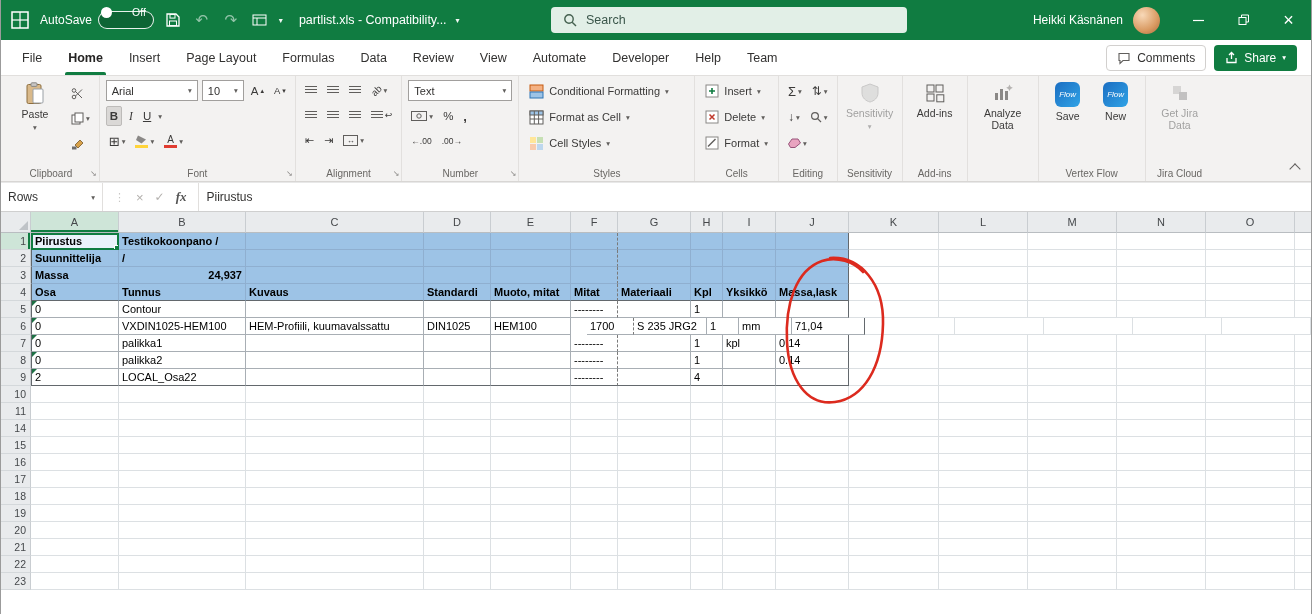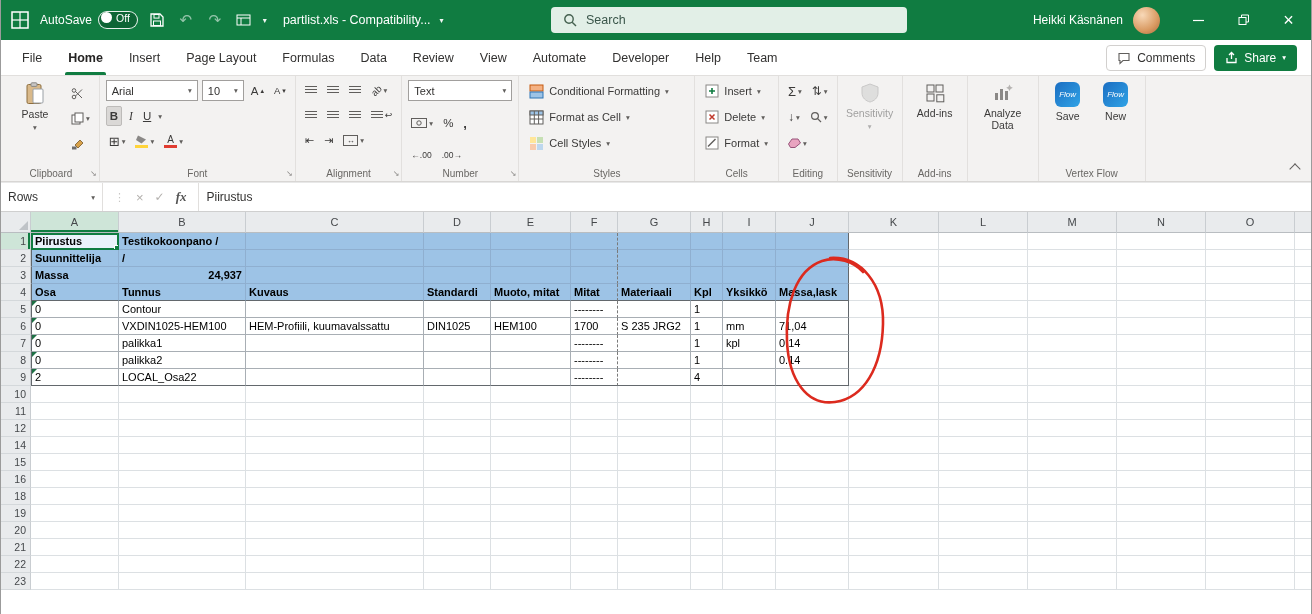--- a/index.html
+++ b/index.html
@@ -7,21 +7,21 @@
   body{margin:0;width:1312px;height:614px;overflow:hidden;background:#fff;
        font-family:"Liberation Sans","DejaVu Sans",sans-serif;color:#222}
   .app{width:1312px;height:614px;overflow:hidden;border-left:1px solid #9b9b9b;border-right:1px solid #9b9b9b}
 
   
   .titlebar{height:40px;background:var(--grn);display:flex;align-items:center;color:#fff;position:relative;padding-left:8px}
   .qat{display:flex;align-items:center;gap:9px}
   .qbtn{display:flex;align-items:center;justify-content:center;min-width:20px;height:22px}
   .dim{opacity:.55}
   .autosave{display:flex;align-items:center;gap:6px;font-size:12px}
-  .as-pill{display:flex;gap:4px;border:1px solid rgba(255,255,255,.9);background:rgba(0,0,0,.18);border-radius:9px;height:17px;padding:0 7px 16px 2px;font-size:10.5px}
+  .as-pill{display:flex;align-items:center;gap:20px;border:1px solid rgba(255,255,255,.9);background:rgba(0,0,0,.18);border-radius:9px;height:17px;padding:0 7px 16px 2px;font-size:10.5px}
   .knob{width:11px;height:11px;border-radius:50%;background:#fff}
   .fname{font-size:12.5px;margin-left:16px;display:flex;align-items:center;gap:9px;white-space:nowrap}
   .ddw{font-size:8px;opacity:.95}
   .searchbox{position:absolute;left:550px;top:7px;width:356px;height:26px;background:#E2EFE7;border-radius:4px;display:flex;align-items:center;gap:9px;padding-left:12px;color:#3A564A;font-size:12.5px}
   .tbright{margin-left:auto;display:flex;align-items:center;height:100%}
   .uname{font-size:12px;margin-right:10px}
   .avatar{width:27px;height:27px;border-radius:50%;background:radial-gradient(circle at 35% 30%,#F8D9B8,#D99A62 60%,#A96A3A);margin-right:16px}
   .winbtn{width:45px;height:40px;display:flex;align-items:center;justify-content:center}
 
   
@@ -301,21 +301,21 @@
               <span style="display:inline-flex;align-items:center;justify-content:center;width:15px;height:11px;border:1px solid #605e5c;font-size:8px">↔</span>
               <span class="dd">▾</span>
             </span>
         </div>
       </div>
       <span class="grp-label">Alignment</span>
       <span class="launcher">↘</span>
     </div>
 
     <div class="grp">
-      <div class="col" style="gap:12px">
+      <div class="col" style="gap:5px">
         <div class="combo" style="width:104px">
             <span>Text</span>
             <span class="dd" style="margin-left:auto">▾</span>
           </div>
         <div class="row">
           <span class="sb">
               <svg width="16" height="10">
                 <rect x="0.5" y="0.5" width="15" height="9" fill="none" stroke="#605e5c"></rect>
                 <circle cx="8" cy="5" r="2.2" fill="none" stroke="#605e5c"></circle>
               </svg>
@@ -476,20 +476,30 @@
         <div class="big" style="width:46px">
           <span class="flowic">
               <span>Flow</span>
             </span>
           <span class="cap">New</span>
         </div>
       </div>
       <span class="grp-label">Vertex Flow</span>
     </div>
 
+    <div class="grp" style="border-right:none">
+      <div class="big disabled" style="width:56px">
+        <svg width="22" height="22">
+            <rect x="4" y="4" width="8" height="8" fill="#B5B3B1"></rect>
+            <rect x="10" y="10" width="8" height="8" fill="#8a8886"></rect>
+          </svg>
+        <span class="cap">Get Jira Data</span>
+      </div>
+      <span class="grp-label">Jira Cloud</span>
+    </div>
 
     <span class="collapse chevup"></span>
   </div>
 
   <div class="fbar">
     <div class="namebox">
       <span>Rows</span>
       <span class="dd" style="margin-left:auto">▾</span>
     </div>
     <div class="fb-icons">
@@ -619,21 +629,21 @@
           <div class="g-cell" style="width: 89px; border-right: 1px solid rgb(220, 224, 227); border-bottom: 1px solid rgb(220, 224, 227);"></div>
           <div class="g-cell" style="width: 40px; border-right: 1px solid rgb(220, 224, 227); border-bottom: 1px solid rgb(220, 224, 227);"></div>
         </div>
         <div class="g-row">
           <div class="g-rh">6</div>
           <div class="g-cell" style="width: 88px; border-right: 1px solid rgb(168, 174, 180); border-bottom: 1px solid rgb(168, 174, 180); border-left: 1px solid rgb(99, 104, 109);">0<span class="tri"></span></div>
           <div class="g-cell" style="width: 127px; border-right: 1px solid rgb(168, 174, 180); border-bottom: 1px solid rgb(168, 174, 180);">VXDIN1025-HEM100</div>
           <div class="g-cell" style="width: 178px; border-right: 1px solid rgb(168, 174, 180); border-bottom: 1px solid rgb(168, 174, 180);">HEM-Profiili, kuumavalssattu</div>
           <div class="g-cell" style="width: 67px; border-right: 1px solid rgb(168, 174, 180); border-bottom: 1px solid rgb(168, 174, 180);">DIN1025</div>
           <div class="g-cell" style="width: 80px; border-right: 1px solid rgb(168, 174, 180); border-bottom: 1px solid rgb(168, 174, 180);">HEM100</div>
-          <div class="g-cell" style="width: 47px; border-right: 1px dashed rgb(122, 122, 122); border-bottom: 1px solid rgb(168, 174, 180);">1700</div>
+          <div class="g-cell" style="width: 47px; border-right: 1px dashed rgb(122, 122, 122); border-bottom: 1px solid rgb(168, 174, 180); margin-left: 16px;">1700</div>
           <div class="g-cell" style="width: 73px; border-right: 1px solid rgb(168, 174, 180); border-bottom: 1px solid rgb(168, 174, 180);">S 235 JRG2</div>
           <div class="g-cell" style="width: 32px; border-right: 1px solid rgb(168, 174, 180); border-bottom: 1px solid rgb(168, 174, 180);">1</div>
           <div class="g-cell" style="width: 53px; border-right: 1px solid rgb(168, 174, 180); border-bottom: 1px solid rgb(168, 174, 180);">mm</div>
           <div class="g-cell" style="width: 73px; border-right: 1px solid rgb(99, 104, 109); border-bottom: 1px solid rgb(168, 174, 180);">71,04</div>
           <div class="g-cell" style="width: 90px; border-right: 1px solid rgb(220, 224, 227); border-bottom: 1px solid rgb(220, 224, 227);"></div>
           <div class="g-cell" style="width: 89px; border-right: 1px solid rgb(220, 224, 227); border-bottom: 1px solid rgb(220, 224, 227);"></div>
           <div class="g-cell" style="width: 89px; border-right: 1px solid rgb(220, 224, 227); border-bottom: 1px solid rgb(220, 224, 227);"></div>
           <div class="g-cell" style="width: 89px; border-right: 1px solid rgb(220, 224, 227); border-bottom: 1px solid rgb(220, 224, 227);"></div>
           <div class="g-cell" style="width: 89px; border-right: 1px solid rgb(220, 224, 227); border-bottom: 1px solid rgb(220, 224, 227);"></div>
           <div class="g-cell" style="width: 40px; border-right: 1px solid rgb(220, 224, 227); border-bottom: 1px solid rgb(220, 224, 227);"></div>
@@ -727,39 +737,20 @@
           <div class="g-cell" style="width: 53px; border-right: 1px solid rgb(220, 224, 227); border-bottom: 1px solid rgb(220, 224, 227);"></div>
           <div class="g-cell" style="width: 73px; border-right: 1px solid rgb(220, 224, 227); border-bottom: 1px solid rgb(220, 224, 227);"></div>
           <div class="g-cell" style="width: 90px; border-right: 1px solid rgb(220, 224, 227); border-bottom: 1px solid rgb(220, 224, 227);"></div>
           <div class="g-cell" style="width: 89px; border-right: 1px solid rgb(220, 224, 227); border-bottom: 1px solid rgb(220, 224, 227);"></div>
           <div class="g-cell" style="width: 89px; border-right: 1px solid rgb(220, 224, 227); border-bottom: 1px solid rgb(220, 224, 227);"></div>
           <div class="g-cell" style="width: 89px; border-right: 1px solid rgb(220, 224, 227); border-bottom: 1px solid rgb(220, 224, 227);"></div>
           <div class="g-cell" style="width: 89px; border-right: 1px solid rgb(220, 224, 227); border-bottom: 1px solid rgb(220, 224, 227);"></div>
           <div class="g-cell" style="width: 40px; border-right: 1px solid rgb(220, 224, 227); border-bottom: 1px solid rgb(220, 224, 227);"></div>
         </div>
         <div class="g-row">
-          <div class="g-rh">12</div>
-          <div class="g-cell" style="width: 88px; border-right: 1px solid rgb(220, 224, 227); border-bottom: 1px solid rgb(220, 224, 227);"></div>
-          <div class="g-cell" style="width: 127px; border-right: 1px solid rgb(220, 224, 227); border-bottom: 1px solid rgb(220, 224, 227);"></div>
-          <div class="g-cell" style="width: 178px; border-right: 1px solid rgb(220, 224, 227); border-bottom: 1px solid rgb(220, 224, 227);"></div>
-          <div class="g-cell" style="width: 67px; border-right: 1px solid rgb(220, 224, 227); border-bottom: 1px solid rgb(220, 224, 227);"></div>
-          <div class="g-cell" style="width: 80px; border-right: 1px solid rgb(220, 224, 227); border-bottom: 1px solid rgb(220, 224, 227);"></div>
-          <div class="g-cell" style="width: 47px; border-right: 1px solid rgb(220, 224, 227); border-bottom: 1px solid rgb(220, 224, 227);"></div>
-          <div class="g-cell" style="width: 73px; border-right: 1px solid rgb(220, 224, 227); border-bottom: 1px solid rgb(220, 224, 227);"></div>
-          <div class="g-cell" style="width: 32px; border-right: 1px solid rgb(220, 224, 227); border-bottom: 1px solid rgb(220, 224, 227);"></div>
-          <div class="g-cell" style="width: 53px; border-right: 1px solid rgb(220, 224, 227); border-bottom: 1px solid rgb(220, 224, 227);"></div>
-          <div class="g-cell" style="width: 73px; border-right: 1px solid rgb(220, 224, 227); border-bottom: 1px solid rgb(220, 224, 227);"></div>
-          <div class="g-cell" style="width: 90px; border-right: 1px solid rgb(220, 224, 227); border-bottom: 1px solid rgb(220, 224, 227);"></div>
-          <div class="g-cell" style="width: 89px; border-right: 1px solid rgb(220, 224, 227); border-bottom: 1px solid rgb(220, 224, 227);"></div>
-          <div class="g-cell" style="width: 89px; border-right: 1px solid rgb(220, 224, 227); border-bottom: 1px solid rgb(220, 224, 227);"></div>
-          <div class="g-cell" style="width: 89px; border-right: 1px solid rgb(220, 224, 227); border-bottom: 1px solid rgb(220, 224, 227);"></div>
-          <div class="g-cell" style="width: 89px; border-right: 1px solid rgb(220, 224, 227); border-bottom: 1px solid rgb(220, 224, 227);"></div>
-          <div class="g-cell" style="width: 40px; border-right: 1px solid rgb(220, 224, 227); border-bottom: 1px solid rgb(220, 224, 227);"></div>
-        </div>
-        <div class="g-row">
           <div class="g-rh">14</div>
           <div class="g-cell" style="width: 88px; border-right: 1px solid rgb(220, 224, 227); border-bottom: 1px solid rgb(220, 224, 227);"></div>
           <div class="g-cell" style="width: 127px; border-right: 1px solid rgb(220, 224, 227); border-bottom: 1px solid rgb(220, 224, 227);"></div>
           <div class="g-cell" style="width: 178px; border-right: 1px solid rgb(220, 224, 227); border-bottom: 1px solid rgb(220, 224, 227);"></div>
           <div class="g-cell" style="width: 67px; border-right: 1px solid rgb(220, 224, 227); border-bottom: 1px solid rgb(220, 224, 227);"></div>
           <div class="g-cell" style="width: 80px; border-right: 1px solid rgb(220, 224, 227); border-bottom: 1px solid rgb(220, 224, 227);"></div>
           <div class="g-cell" style="width: 47px; border-right: 1px solid rgb(220, 224, 227); border-bottom: 1px solid rgb(220, 224, 227);"></div>
           <div class="g-cell" style="width: 73px; border-right: 1px solid rgb(220, 224, 227); border-bottom: 1px solid rgb(220, 224, 227);"></div>
           <div class="g-cell" style="width: 32px; border-right: 1px solid rgb(220, 224, 227); border-bottom: 1px solid rgb(220, 224, 227);"></div>
           <div class="g-cell" style="width: 53px; border-right: 1px solid rgb(220, 224, 227); border-bottom: 1px solid rgb(220, 224, 227);"></div>
@@ -785,20 +776,39 @@
           <div class="g-cell" style="width: 73px; border-right: 1px solid rgb(220, 224, 227); border-bottom: 1px solid rgb(220, 224, 227);"></div>
           <div class="g-cell" style="width: 90px; border-right: 1px solid rgb(220, 224, 227); border-bottom: 1px solid rgb(220, 224, 227);"></div>
           <div class="g-cell" style="width: 89px; border-right: 1px solid rgb(220, 224, 227); border-bottom: 1px solid rgb(220, 224, 227);"></div>
           <div class="g-cell" style="width: 89px; border-right: 1px solid rgb(220, 224, 227); border-bottom: 1px solid rgb(220, 224, 227);"></div>
           <div class="g-cell" style="width: 89px; border-right: 1px solid rgb(220, 224, 227); border-bottom: 1px solid rgb(220, 224, 227);"></div>
           <div class="g-cell" style="width: 89px; border-right: 1px solid rgb(220, 224, 227); border-bottom: 1px solid rgb(220, 224, 227);"></div>
           <div class="g-cell" style="width: 40px; border-right: 1px solid rgb(220, 224, 227); border-bottom: 1px solid rgb(220, 224, 227);"></div>
         </div>
         <div class="g-row">
           <div class="g-rh">16</div>
+          <div class="g-cell" style="width: 88px; border-right: 1px solid rgb(220, 224, 227); border-bottom: 1px solid rgb(220, 224, 227);"></div>
+          <div class="g-cell" style="width: 127px; border-right: 1px solid rgb(220, 224, 227); border-bottom: 1px solid rgb(220, 224, 227);"></div>
+          <div class="g-cell" style="width: 178px; border-right: 1px solid rgb(220, 224, 227); border-bottom: 1px solid rgb(220, 224, 227);"></div>
+          <div class="g-cell" style="width: 67px; border-right: 1px solid rgb(220, 224, 227); border-bottom: 1px solid rgb(220, 224, 227);"></div>
+          <div class="g-cell" style="width: 80px; border-right: 1px solid rgb(220, 224, 227); border-bottom: 1px solid rgb(220, 224, 227);"></div>
+          <div class="g-cell" style="width: 47px; border-right: 1px solid rgb(220, 224, 227); border-bottom: 1px solid rgb(220, 224, 227);"></div>
+          <div class="g-cell" style="width: 73px; border-right: 1px solid rgb(220, 224, 227); border-bottom: 1px solid rgb(220, 224, 227);"></div>
+          <div class="g-cell" style="width: 32px; border-right: 1px solid rgb(220, 224, 227); border-bottom: 1px solid rgb(220, 224, 227);"></div>
+          <div class="g-cell" style="width: 53px; border-right: 1px solid rgb(220, 224, 227); border-bottom: 1px solid rgb(220, 224, 227);"></div>
+          <div class="g-cell" style="width: 73px; border-right: 1px solid rgb(220, 224, 227); border-bottom: 1px solid rgb(220, 224, 227);"></div>
+          <div class="g-cell" style="width: 90px; border-right: 1px solid rgb(220, 224, 227); border-bottom: 1px solid rgb(220, 224, 227);"></div>
+          <div class="g-cell" style="width: 89px; border-right: 1px solid rgb(220, 224, 227); border-bottom: 1px solid rgb(220, 224, 227);"></div>
+          <div class="g-cell" style="width: 89px; border-right: 1px solid rgb(220, 224, 227); border-bottom: 1px solid rgb(220, 224, 227);"></div>
+          <div class="g-cell" style="width: 89px; border-right: 1px solid rgb(220, 224, 227); border-bottom: 1px solid rgb(220, 224, 227);"></div>
+          <div class="g-cell" style="width: 89px; border-right: 1px solid rgb(220, 224, 227); border-bottom: 1px solid rgb(220, 224, 227);"></div>
+          <div class="g-cell" style="width: 40px; border-right: 1px solid rgb(220, 224, 227); border-bottom: 1px solid rgb(220, 224, 227);"></div>
+        </div>
+        <div class="g-row">
+          <div class="g-rh">17</div>
           <div class="g-cell" style="width: 88px; border-right: 1px solid rgb(220, 224, 227); border-bottom: 1px solid rgb(220, 224, 227);"></div>
           <div class="g-cell" style="width: 127px; border-right: 1px solid rgb(220, 224, 227); border-bottom: 1px solid rgb(220, 224, 227);"></div>
           <div class="g-cell" style="width: 178px; border-right: 1px solid rgb(220, 224, 227); border-bottom: 1px solid rgb(220, 224, 227);"></div>
           <div class="g-cell" style="width: 67px; border-right: 1px solid rgb(220, 224, 227); border-bottom: 1px solid rgb(220, 224, 227);"></div>
           <div class="g-cell" style="width: 80px; border-right: 1px solid rgb(220, 224, 227); border-bottom: 1px solid rgb(220, 224, 227);"></div>
           <div class="g-cell" style="width: 47px; border-right: 1px solid rgb(220, 224, 227); border-bottom: 1px solid rgb(220, 224, 227);"></div>
           <div class="g-cell" style="width: 73px; border-right: 1px solid rgb(220, 224, 227); border-bottom: 1px solid rgb(220, 224, 227);"></div>
           <div class="g-cell" style="width: 32px; border-right: 1px solid rgb(220, 224, 227); border-bottom: 1px solid rgb(220, 224, 227);"></div>
           <div class="g-cell" style="width: 53px; border-right: 1px solid rgb(220, 224, 227); border-bottom: 1px solid rgb(220, 224, 227);"></div>
           <div class="g-cell" style="width: 73px; border-right: 1px solid rgb(220, 224, 227); border-bottom: 1px solid rgb(220, 224, 227);"></div>

